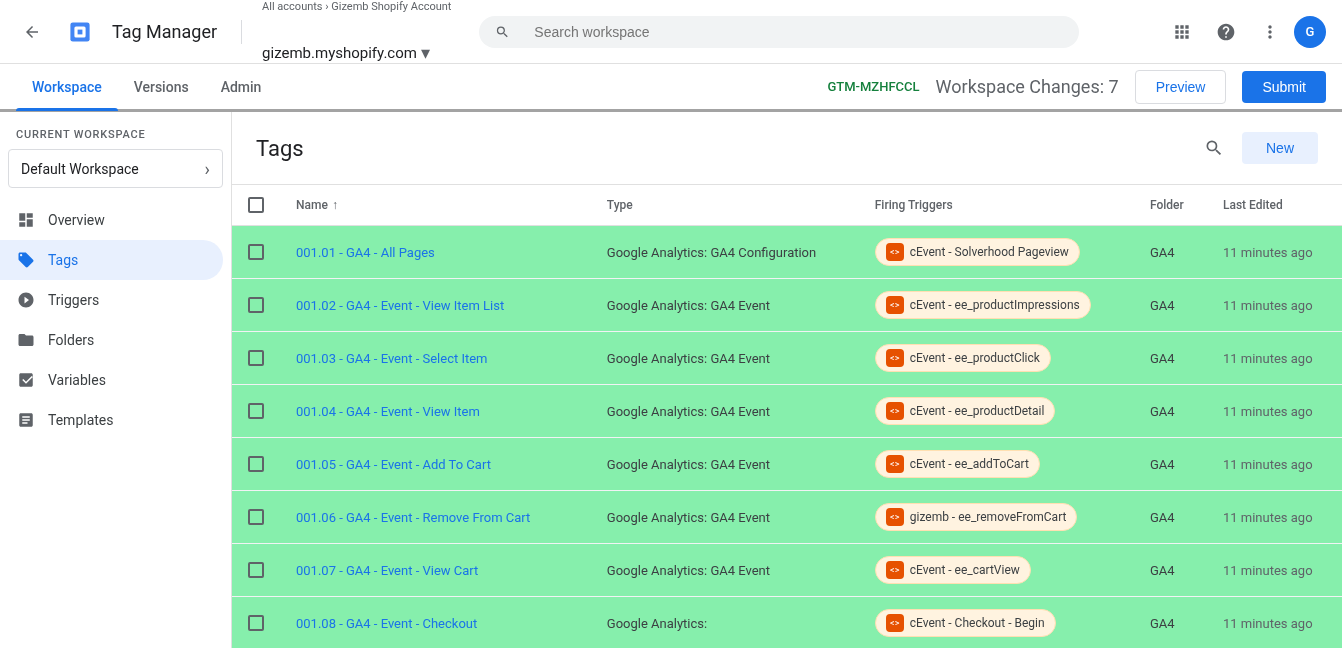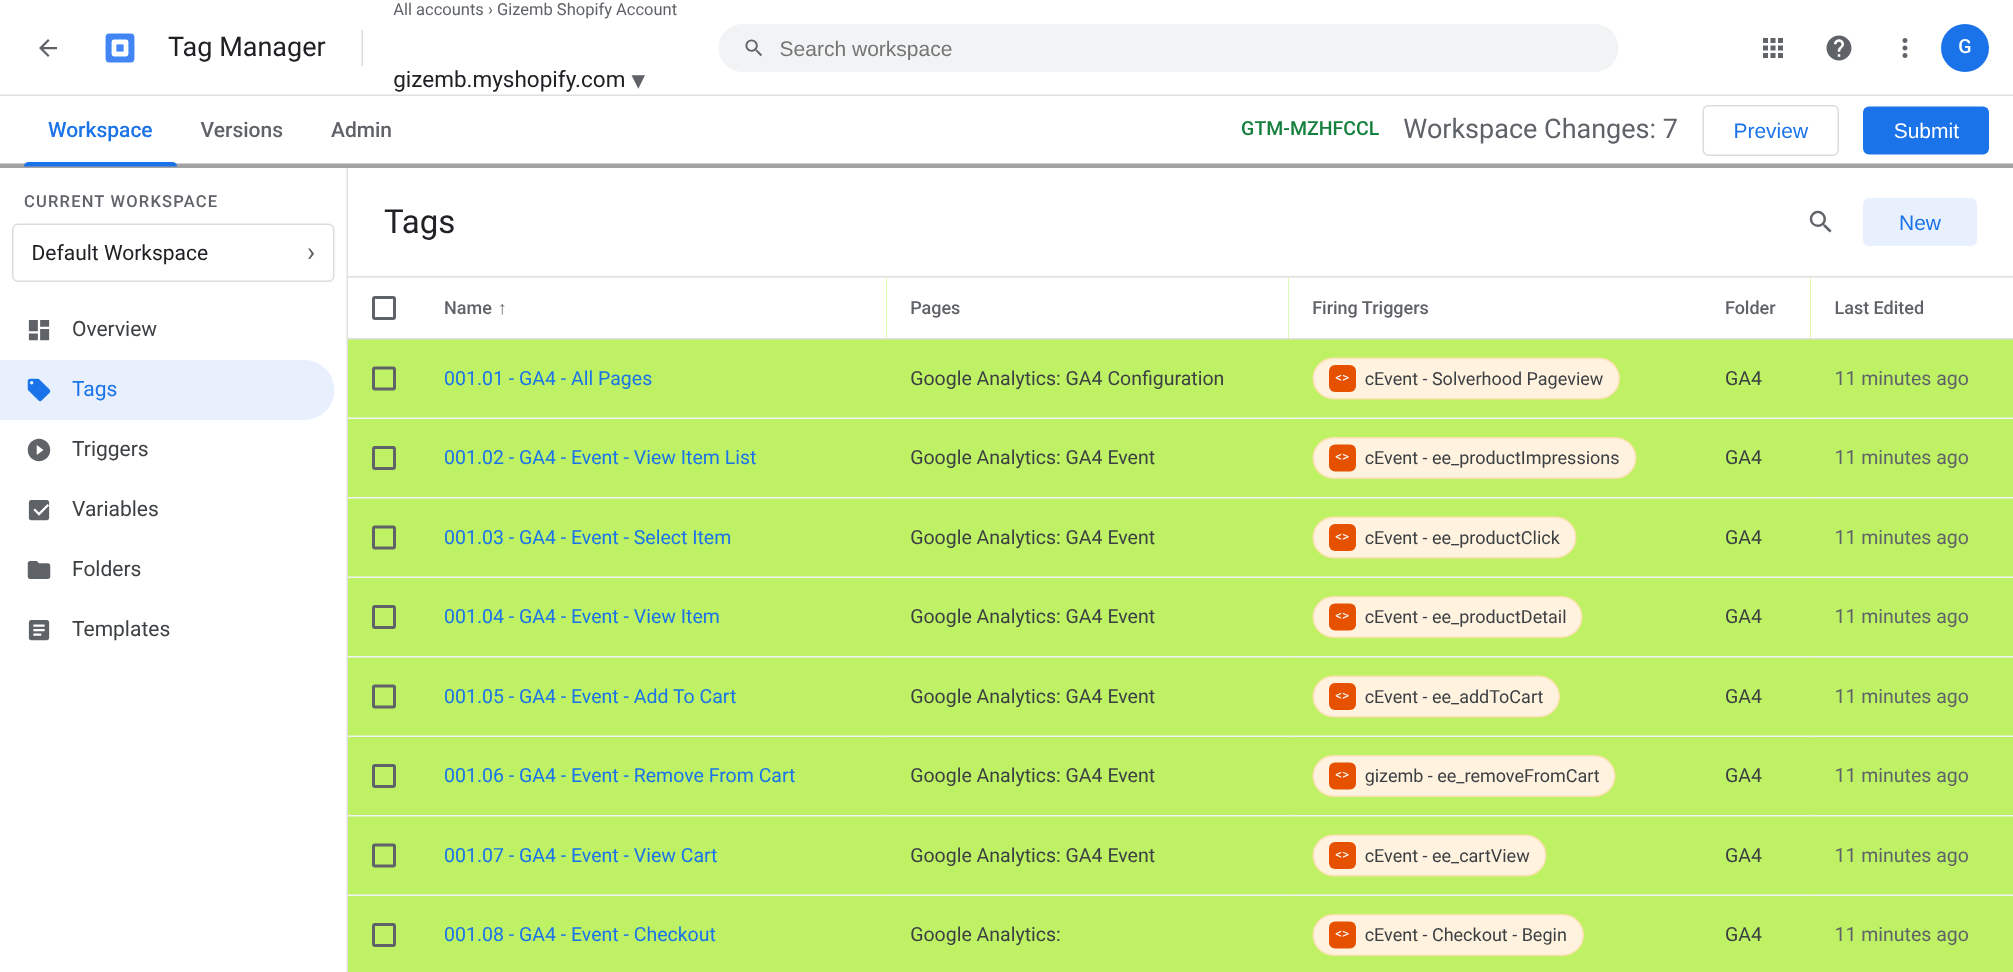--- a/index.html
+++ b/index.html
@@ -13,21 +13,21 @@
     .header-back-btn { width: 32px; height: 32px; display: flex; align-items: center; justify-content: center; border-radius: 50%; cursor: pointer; color: #5f6368; font-size: 18px; }
     .header-logo { width: 40px; height: 40px; display: flex; align-items: center; justify-content: center; }
     .header-logo svg { width: 32px; height: 32px; }
     .header-title { font-size: 18px; color: #202124; font-weight: 400; margin-right: 4px; }
     .header-divider { width: 1px; height: 24px; background: #dadce0; margin: 0 8px; }
     .header-breadcrumb { display: flex; flex-direction: column; gap: 13px; }
     .header-breadcrumb-top { font-size: 11px; color: #5f6368; }
     .header-breadcrumb-main { display: flex; align-items: center; gap: 4px; font-size: 15px; color: #202124; cursor: pointer; margin-top: 16px; }
     .header-breadcrumb-arrow { font-size: 18px; color: #5f6368; }
     .header-search { flex: 1; margin: 0 16px; }
-    .header-search-box { display: flex; align-items: center; background: #f1f3f4; border-radius: 24px; padding: 8px 16px; gap: 9px; max-width: 600px; }
+    .header-search-box { display: flex; align-items: center; background: #f1f3f4; border-radius: 24px; padding: 8px 16px; gap: 24px; max-width: 600px; }
     .header-search-box input { border: none; background: transparent; outline: none; font-size: 14px; color: #202124; width: 100%; }
     .header-icons { display: flex; align-items: center; gap: 4px; margin-left: auto; }
     .header-icon-btn { width: 40px; height: 40px; display: flex; align-items: center; justify-content: center; border-radius: 50%; cursor: pointer; color: #5f6368; font-size: 18px; }
     .header-avatar { width: 32px; height: 32px; border-radius: 50%; background: #1a73e8; display: flex; align-items: center; justify-content: center; color: white; font-size: 13px; font-weight: 500; cursor: pointer; }
 
     
     .tabbar { display: flex; align-items: center; background: #fff; padding: 0 16px; border-bottom: 3px solid #a3a3a3; height: 48px; justify-content: space-between; }
     .tabs { display: flex; gap: 0; }
     .tab { padding: 0 16px; height: 48px; display: flex; align-items: center; cursor: pointer; font-size: 14px; color: #5f6368; position: relative; font-weight: 500; }
     .tab.active { color: #1a73e8; }
@@ -56,21 +56,21 @@
 
     
     .content { flex: 1; overflow: hidden; display: flex; flex-direction: column; }
     .content-header { display: flex; align-items: center; justify-content: space-between; padding: 16px 24px; background: #fff; border-bottom: 1px solid #e0e0e0; }
     .content-title { font-size: 22px; color: #202124; font-weight: 400; }
     .content-header-actions { display: flex; align-items: center; gap: 8px; }
     .search-icon-btn { width: 40px; height: 40px; display: flex; align-items: center; justify-content: center; border-radius: 50%; cursor: pointer; color: #5f6368; }
     .new-btn { padding: 8px 24px; background: #e8f0fe; color: #1a73e8; border: none; border-radius: 4px; font-size: 14px; font-weight: 500; cursor: pointer; }
 
     
-    .table-container { flex: 1; overflow-y: auto; background: #bef264; }
+    .table-container { flex: 1; overflow-y: auto; background: #86efac; }
     table { width: 100%; border-collapse: collapse; }
     thead { position: sticky; top: 0; background: #fff; z-index: 1; }
     th { padding: 12px 16px; text-align: left; font-size: 12px; font-weight: 500; color: #5f6368; border-bottom: 1px solid #e0e0e0; }
     td { padding: 12px 16px; border-bottom: 1px solid #f1f3f4; font-size: 13px; vertical-align: middle; }
     .checkbox-col { width: 48px; }
     .name-col { min-width: 280px; }
     .tag-link { color: #1a73e8; text-decoration: none; font-size: 13px; }
     .type-cell { color: #3c4043; }
     .firing-trigger { display: flex; align-items: center; gap: 6px; background: #fff3e0; border: 1px solid #ffe0b2; border-radius: 16px; padding: 4px 10px; white-space: nowrap; display: inline-flex; max-width: 220px; }
     .trigger-icon { width: 18px; height: 18px; background: #e65100; border-radius: 4px; display: flex; align-items: center; justify-content: center; color: white; font-size: 9px; flex-shrink: 0; }
@@ -182,33 +182,33 @@
           <svg width="18" height="18" viewBox="0 0 24 24" fill="currentColor">
               <path d="M12 2C6.48 2 2 6.48 2 12s4.48 10 10 10 10-4.48 10-10S17.52 2 12 2zm-2 14.5v-9l6 4.5-6 4.5z"></path>
             </svg>
         </span>
         <span class="nav-label">Triggers</span>
       </div>
 
       <div class="nav-item">
         <span class="nav-icon">
           <svg width="18" height="18" viewBox="0 0 24 24" fill="currentColor">
+              <path d="M10 4H4c-1.1 0-1.99.9-1.99 2L2 18c0 1.1.9 2 2 2h16c1.1 0 2-.9 2-2V8c0-1.1-.9-2-2-2h-8l-2-2z"></path>
+            </svg>
+        </span>
+        <span class="nav-label">Folders</span>
+      </div>
+
+      <div class="nav-item">
+        <span class="nav-icon">
+          <svg width="18" height="18" viewBox="0 0 24 24" fill="currentColor">
               <path d="M19 3H5c-1.1 0-2 .9-2 2v14c0 1.1.9 2 2 2h14c1.1 0 2-.9 2-2V5c0-1.1-.9-2-2-2zm-7 14l-5-5 1.41-1.41L12 14.17l7.59-7.59L21 8l-9 9z"></path>
             </svg>
         </span>
         <span class="nav-label">Variables</span>
-      </div>
-
-      <div class="nav-item">
-        <span class="nav-icon">
-          <svg width="18" height="18" viewBox="0 0 24 24" fill="currentColor">
-              <path d="M10 4H4c-1.1 0-1.99.9-1.99 2L2 18c0 1.1.9 2 2 2h16c1.1 0 2-.9 2-2V8c0-1.1-.9-2-2-2h-8l-2-2z"></path>
-            </svg>
-        </span>
-        <span class="nav-label">Folders</span>
       </div>
 
       <div class="nav-item">
         <span class="nav-icon">
           <svg width="18" height="18" viewBox="0 0 24 24" fill="currentColor">
               <path d="M19 3H5c-1.1 0-2 .9-2 2v14c0 1.1.9 2 2 2h14c1.1 0 2-.9 2-2V5c0-1.1-.9-2-2-2zm-5 14H7v-2h7v2zm3-4H7v-2h10v2zm0-4H7V7h10v2z"></path>
             </svg>
         </span>
         <span class="nav-label">Templates</span>
       </div>
@@ -235,21 +235,21 @@
           <tr>
             <th class="checkbox-col">
               <div class="checkbox"></div>
             </th>
             <th class="name-col">
               <div class="name-header">
                 <span>Name</span>
                 <span class="sort-arrow">↑</span>
               </div>
             </th>
-            <th>Pages</th>
+            <th>Type</th>
             <th>Firing Triggers</th>
             <th>Folder</th>
             <th>Last Edited</th>
           </tr>
         </thead>
         <tbody id="tags-tbody">
 
         <tr>
       <td>
         <div class="checkbox"></div>

